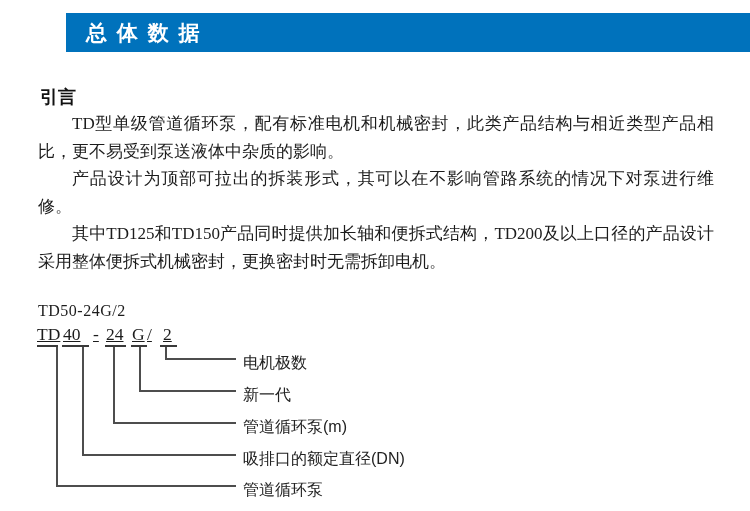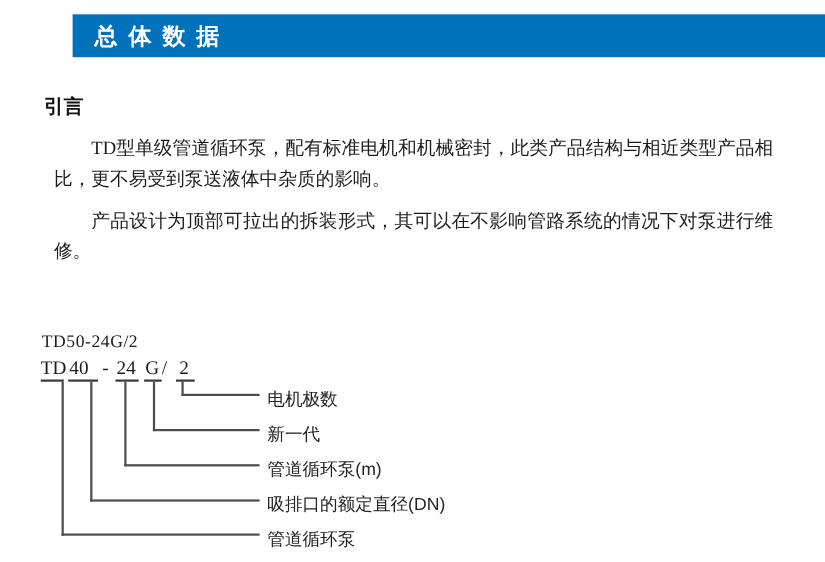--- a/index.html
+++ b/index.html
@@ -35,35 +35,36 @@
   .intro-heading{
     position:absolute;left:40px;top:85px;
     font-family:Liberation Sans, sans-serif;
     font-weight:bold;font-size:18px;color:#111;text-align:center;
   }
   .intro-body{
     position:absolute;left:38px;top:110px;width:676px;
     font-size:17px;line-height:27.5px;
     text-align:justify;
   }
-  .intro-body p{text-indent:2em;margin:11px;}
+  .intro-body p{text-indent:2em;margin:0;}
 
   
   .model-heading{
     position:absolute;left:38px;top:276px;
     font-family:"Liberation Sans", sans-serif;
     font-weight:bold;font-size:18px;color:#111;
   }
   .model-example{
     position:absolute;left:38px;top:302px;
     font-size:16px;letter-spacing:0.5px;
   }
   .model-token{
     position:absolute;top:324px;
     font-size:17.5px;
+    text-decoration:underline;
   }
 
   
   .useg{
     position:absolute;top:345px;height:0;
     border-top:2px solid #3a3a3a;
   }
 
   
   .elbow{
@@ -88,20 +89,21 @@
 
   <div class="titlebar" style="background: rgb(0, 114, 188); margin-left: 41px;">
     <span class="titlebar-text">总 体 数 据</span>
   </div>
 
   <div class="intro-heading">引言</div>
 
   <div class="intro-body">
     <p>TD型单级管道循环泵，配有标准电机和机械密封，此类产品结构与相近类型产品相比，更不易受到泵送液体中杂质的影响。</p>
     <p>产品设计为顶部可拉出的拆装形式，其可以在不影响管路系统的情况下对泵进行维修。</p>
+    <p>其中TD125和TD150产品同时提供加长轴和便拆式结构，TD200及以上口径的产品设计采用整体便拆式机械密封，更换密封时无需拆卸电机。</p>
   </div>
 
 
   <div class="model-example">TD50-24G/2</div>
 
   <span class="model-token" style="left:37px">TD</span>
   <span class="model-token" style="left:63px">40</span>
   <span class="model-token" style="left:93px">-</span>
   <span class="model-token" style="left:106px">24</span>
   <span class="model-token" style="left:132px">G</span>

